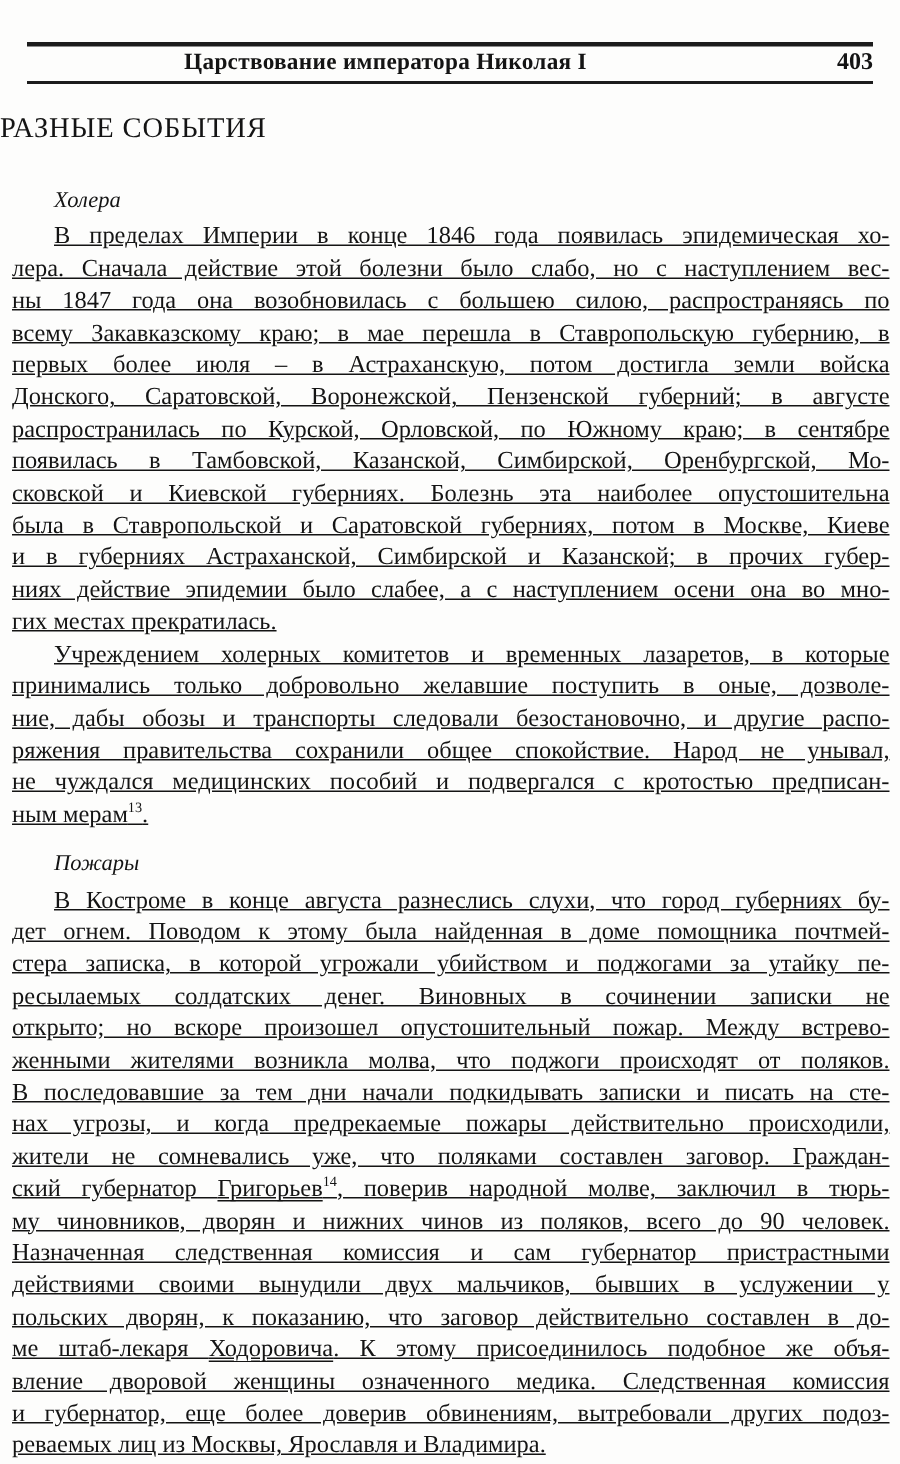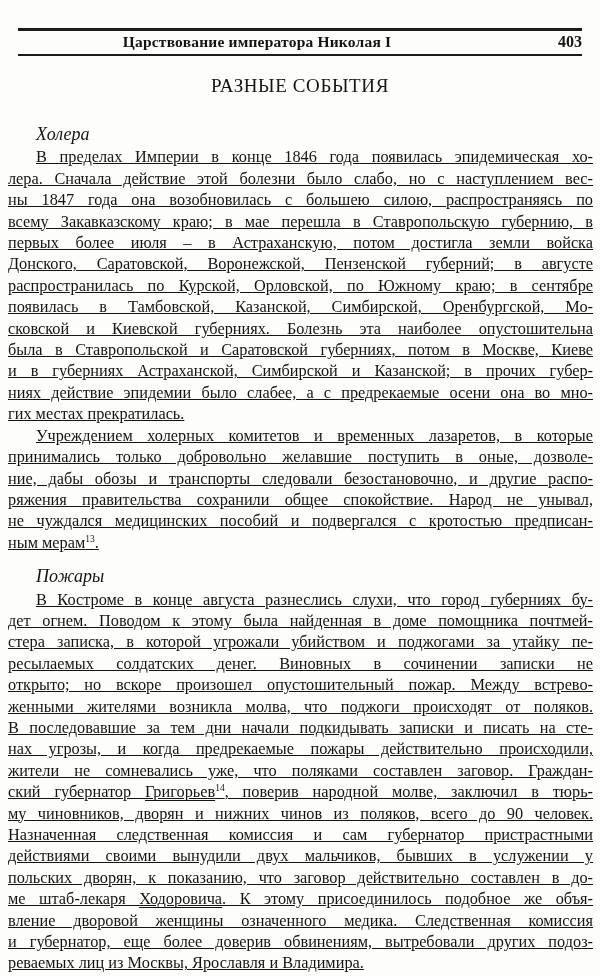--- a/index.html
+++ b/index.html
@@ -34,34 +34,33 @@
   }
   .runhead-page {
     width: 108px;
     text-align: right;
     font-weight: bold;
     font-size: 16px;
   }
   
   .main-title {
     margin-top: 19px;
-    text-align: center;
     font-size: 19px;
     letter-spacing: 0.6px;
     white-space: nowrap;
   }
   
   .textblock {
     margin: 0 7px 0 8px;
     font-size: 16.3px;
     line-height: 21.4px;
   }
   .section-heading {
     font-style: italic;
-    font-size: 18px;
+    font-size: 15px;
     padding-left: 28px;
     margin-top: 27px;
     margin-bottom: 1px;
   }
   .section-heading.tight { margin-top: 13px; }
   .paragraph { margin: 0; text-decoration: underline; }
   .tline {
     text-align: justify;
     text-align-last: justify;
     white-space: normal;
@@ -102,21 +101,21 @@
         <div class="tline">лера. Сначала действие этой болезни было слабо, но с наступлением вес-</div>
         <div class="tline">ны 1847 года она возобновилась с большею силою, распространяясь по</div>
         <div class="tline">всему Закавказскому краю; в мае перешла в Ставропольскую губернию, в</div>
         <div class="tline">первых более июля – в Астраханскую, потом достигла земли войска</div>
         <div class="tline">Донского, Саратовской, Воронежской, Пензенской губерний; в августе</div>
         <div class="tline">распространилась по Курской, Орловской, по Южному краю; в сентябре</div>
         <div class="tline">появилась в Тамбовской, Казанской, Симбирской, Оренбургской, Мо-</div>
         <div class="tline">сковской и Киевской губерниях. Болезнь эта наиболее опустошительна</div>
         <div class="tline">была в Ставропольской и Саратовской губерниях, потом в Москве, Киеве</div>
         <div class="tline">и в губерниях Астраханской, Симбирской и Казанской; в прочих губер-</div>
-        <div class="tline">ниях действие эпидемии было слабее, а с предрекаемые осени она во мно-</div>
+        <div class="tline">ниях действие эпидемии было слабее, а с наступлением осени она во мно-</div>
         <div class="tline">гих местах прекратилась.</div>
       </div>
 
     <div class="paragraph">
         <div class="tline indent">Учреждением холерных комитетов и временных лазаретов, в которые</div>
         <div class="tline">принимались только добровольно желавшие поступить в оные, дозволе-</div>
         <div class="tline">ние, дабы обозы и транспорты следовали безостановочно, и другие распо-</div>
         <div class="tline">ряжения правительства сохранили общее спокойствие. Народ не унывал,</div>
         <div class="tline">не чуждался медицинских пособий и подвергался с кротостью предписан-</div>
         <div class="tline">ным мерам<sup>13</sup>.</div>

